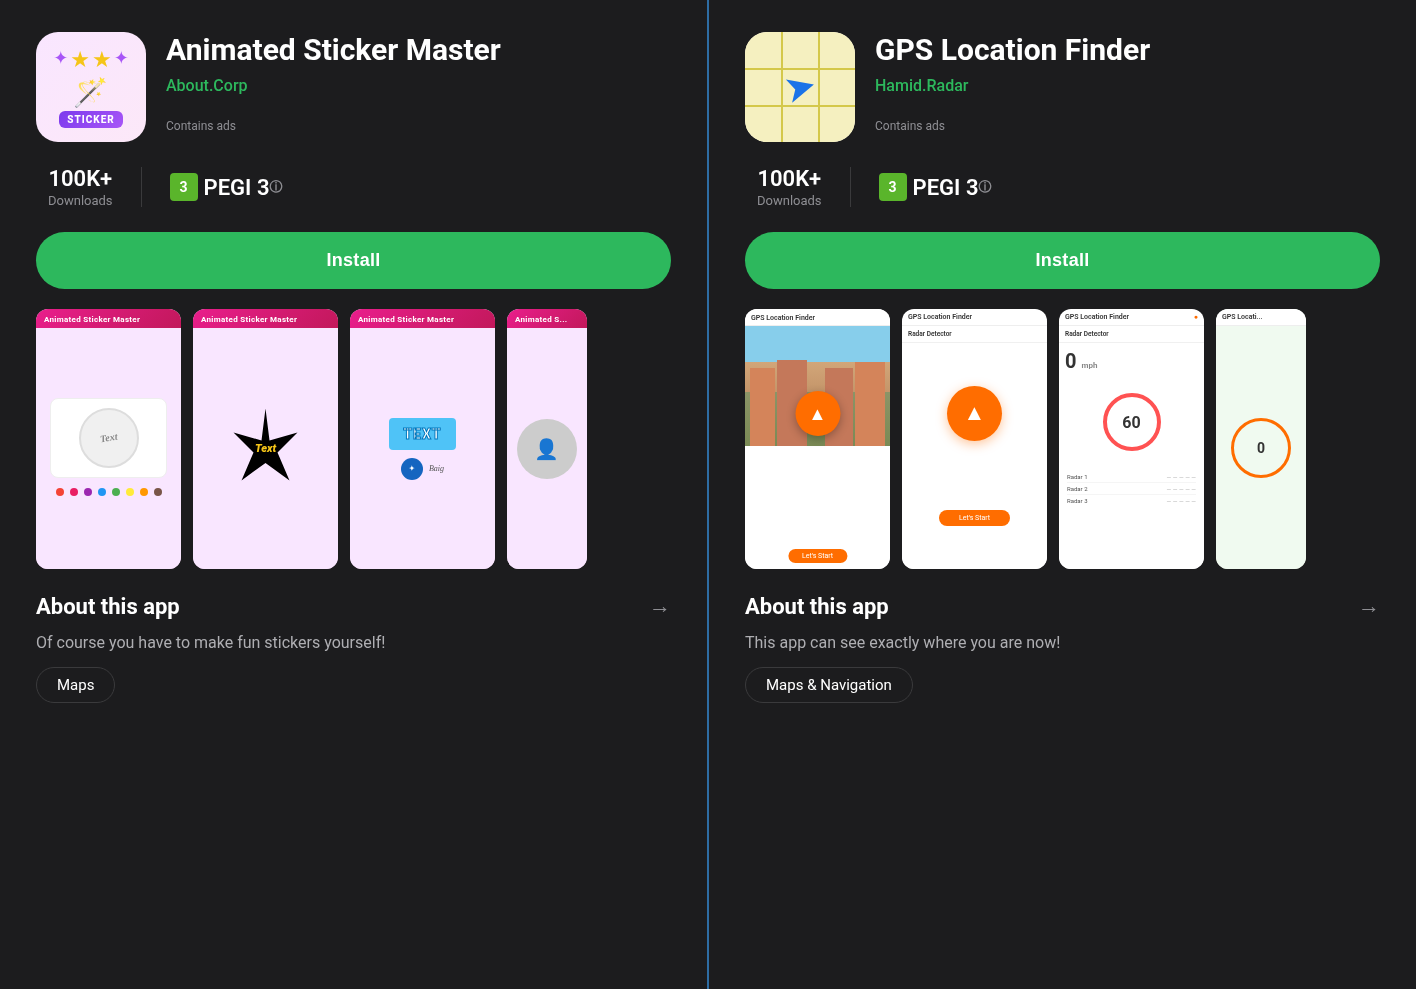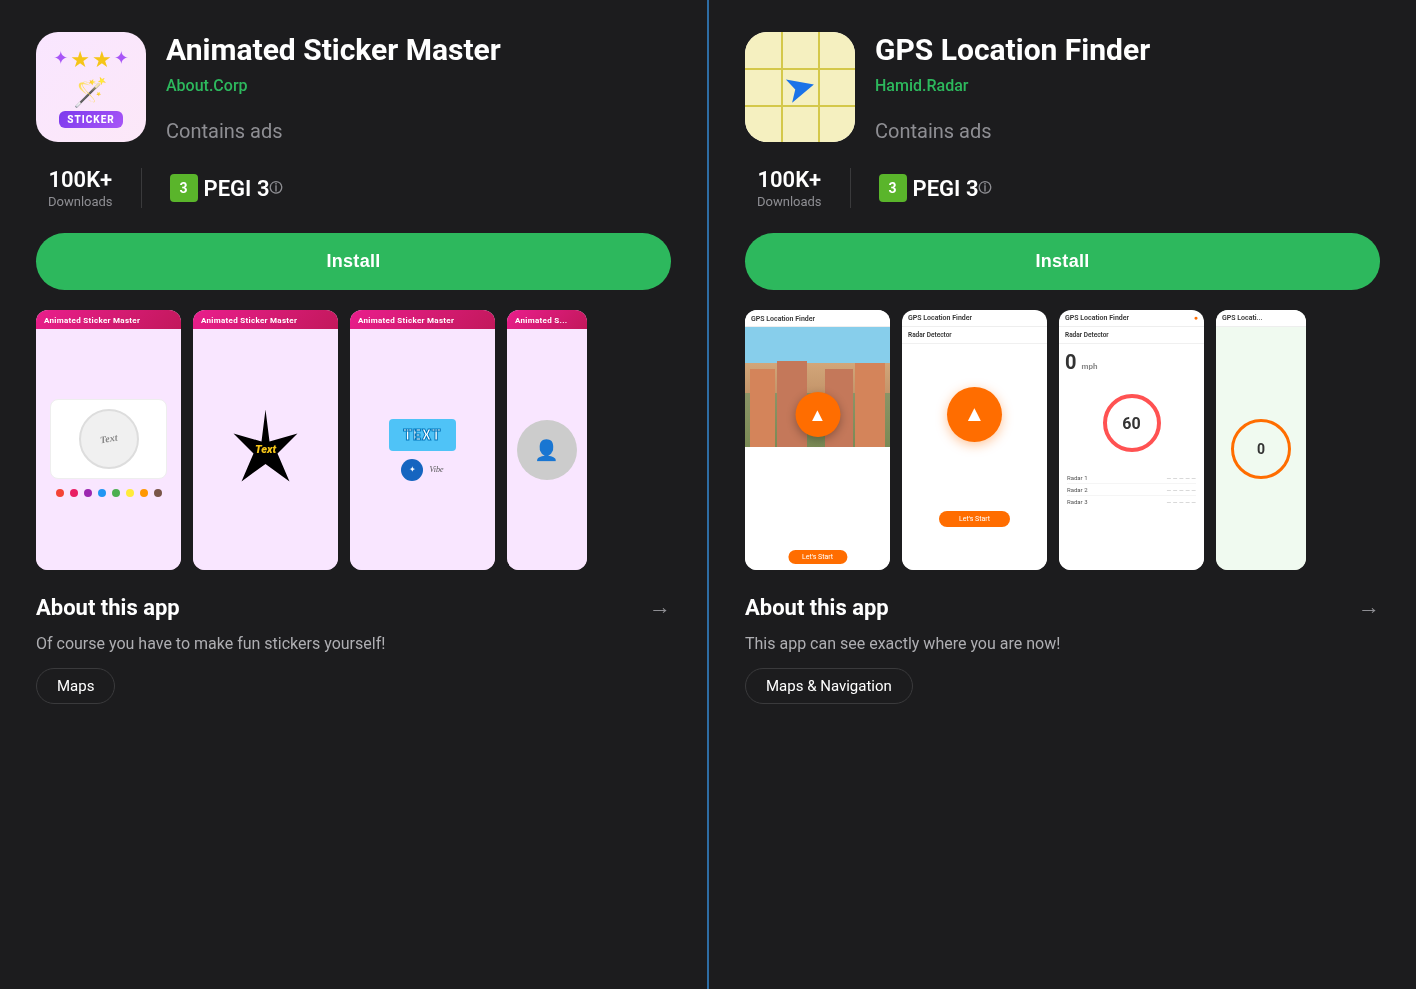--- a/index.html
+++ b/index.html
@@ -112,21 +112,21 @@
       line-height: 1.2;
       margin-bottom: 8px;
     }
     .app-developer {
       font-size: 16px;
       color: #2db85d;
       font-weight: 500;
       margin-bottom: 4px;
     }
     .app-ads {
-      font-size: 20px;
+      font-size: 12px;
       color: #8e8e93;
       margin-top: 24px;
     }
     .stats-row {
       display: flex;
       align-items: center;
       gap: 0;
       padding: 4px 0;
     }
     .stat-item {
@@ -379,21 +379,21 @@
       </div>
     </div>
 
     <div class="screenshot screenshot-sticker">
       <div class="screenshot-inner">
         <div class="screenshot-header">Animated Sticker Master</div>
         <div class="screenshot-body" style="background: #f9e6ff; flex-direction: column; gap: 8px;">
           <div class="sticker-text-block">TEXT</div>
           <div style="display: flex; gap: 6px; align-items: center;">
             <div style="width: 22px; height: 22px; border-radius: 50%; background: #1565c0; display: flex; align-items: center; justify-content: center; font-size: 8px; color: white;">✦</div>
-            <div style="font-size: 8px; color: #555; font-style: italic; font-family: 'Brush Script MT', cursive;">Vibe</div>
+            <div style="font-size: 8px; color: #555; font-style: italic; font-family: 'Brush Script MT', cursive;">Baig</div>
           </div>
         </div>
       </div>
     </div>
 
     <div class="screenshot screenshot-sticker" style="width: 80px; overflow: hidden;">
       <div class="screenshot-inner">
         <div class="screenshot-header">Animated S...</div>
         <div class="screenshot-body" style="background: #f9e6ff;">
           <div style="width: 60px; height: 60px; border-radius: 50%; overflow: hidden; background: #ccc; display: flex; align-items: center; justify-content: center; font-size: 20px;">👤</div>

